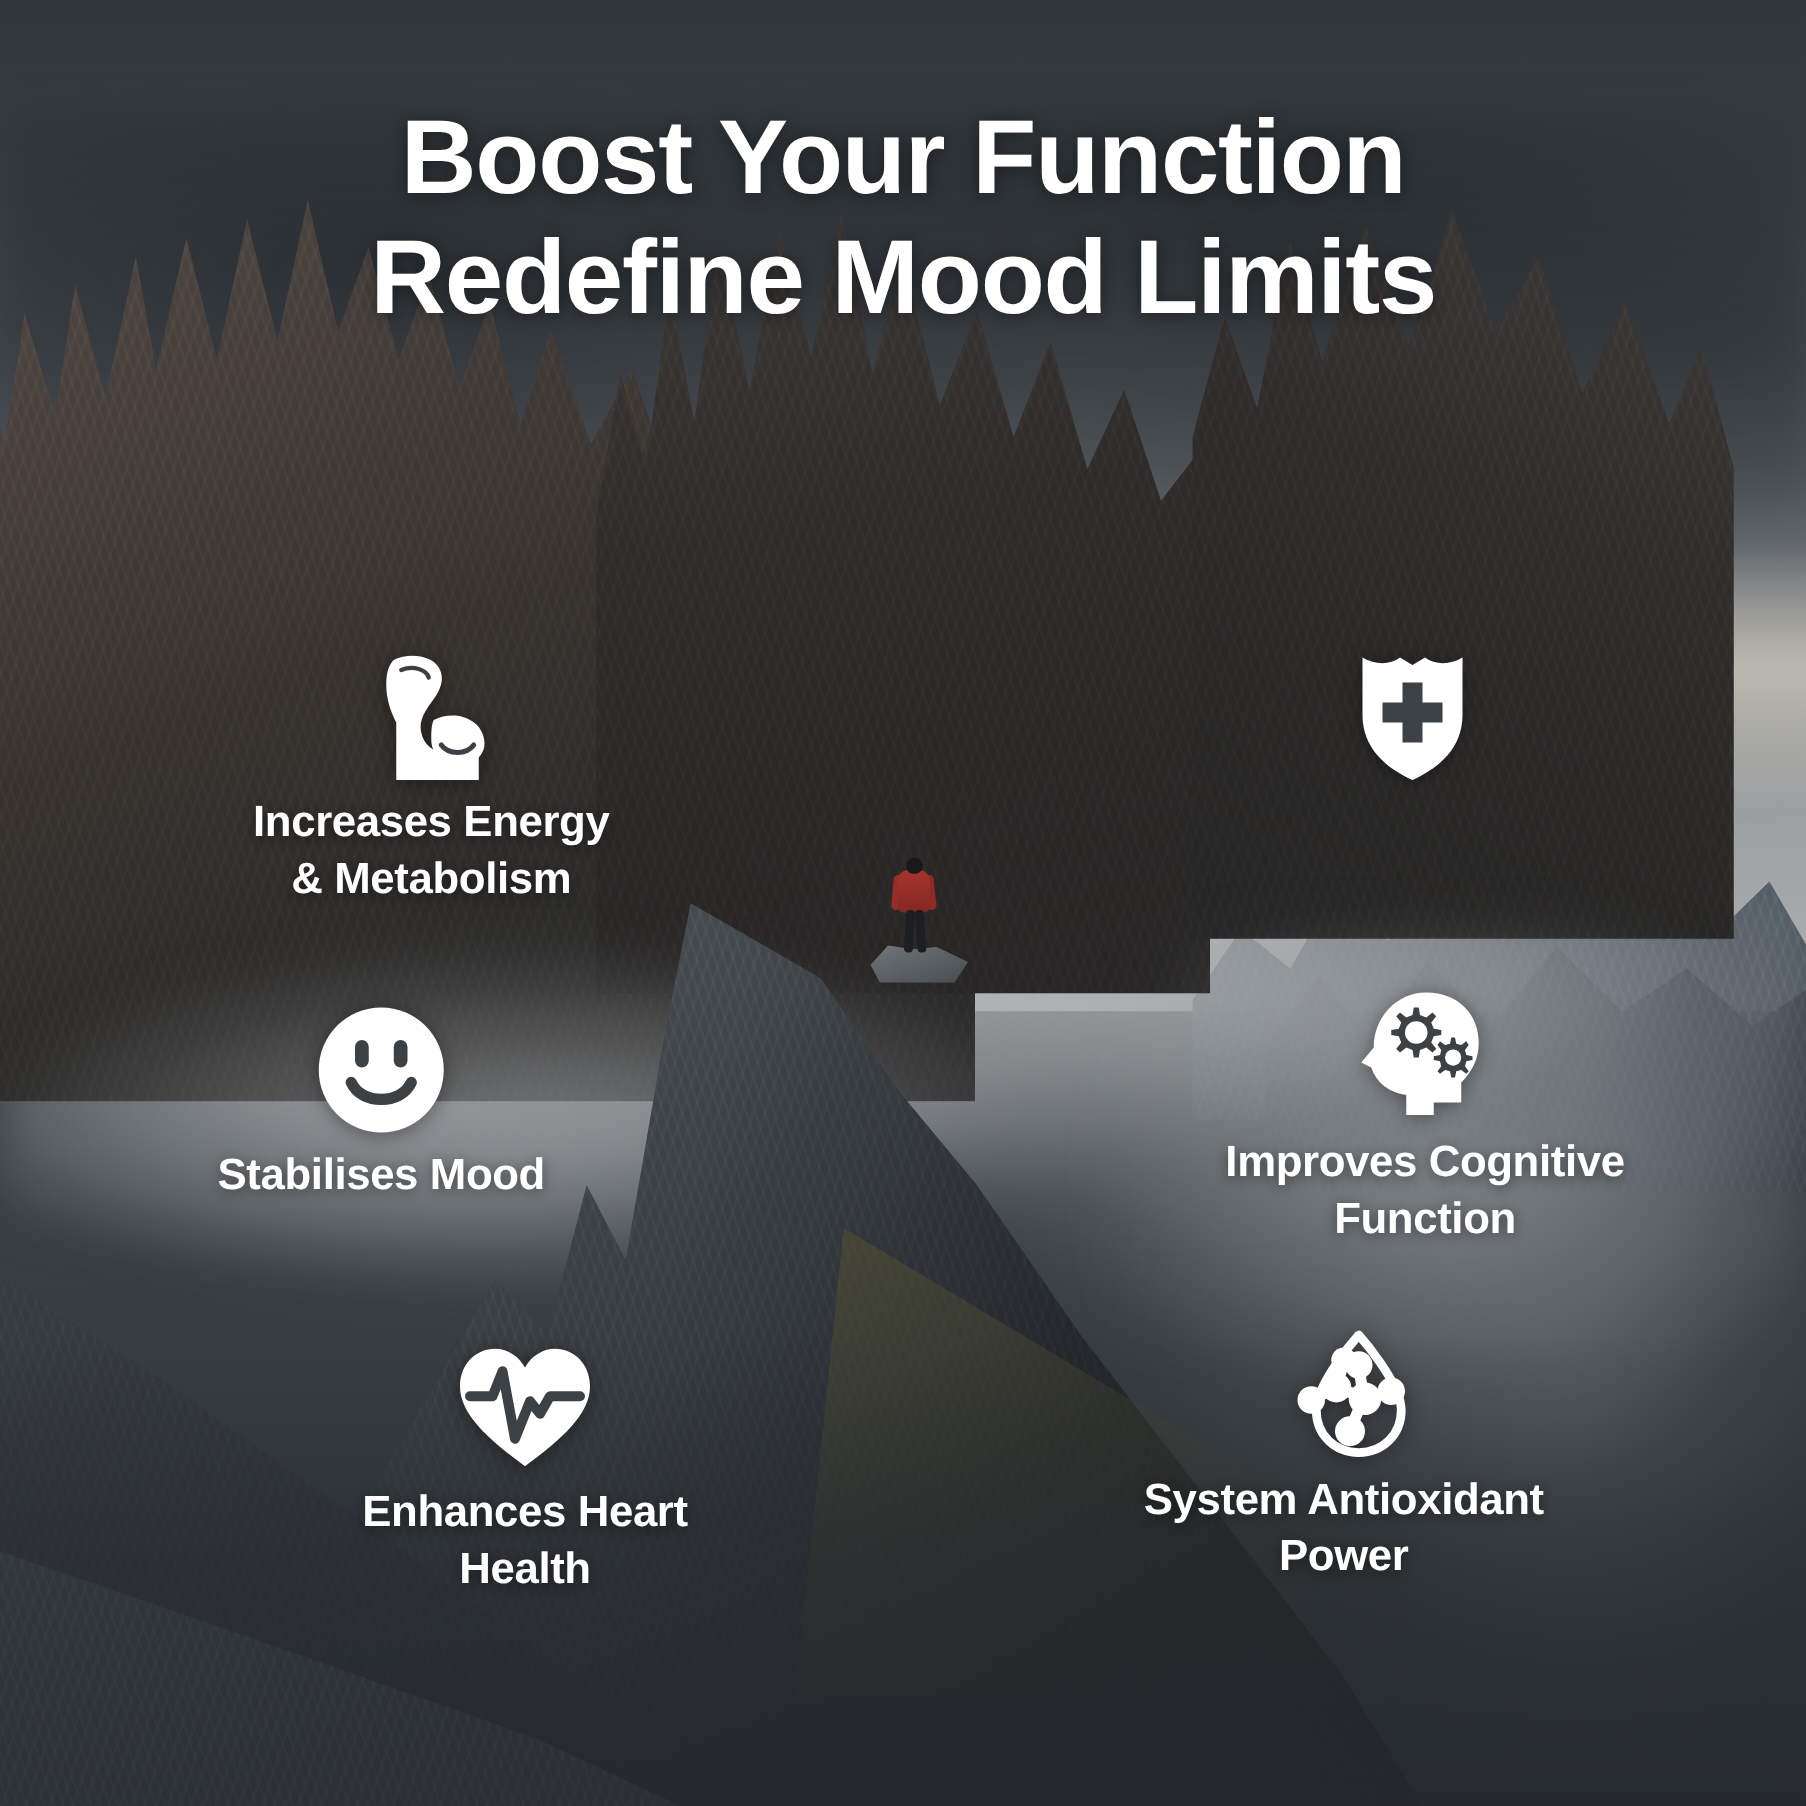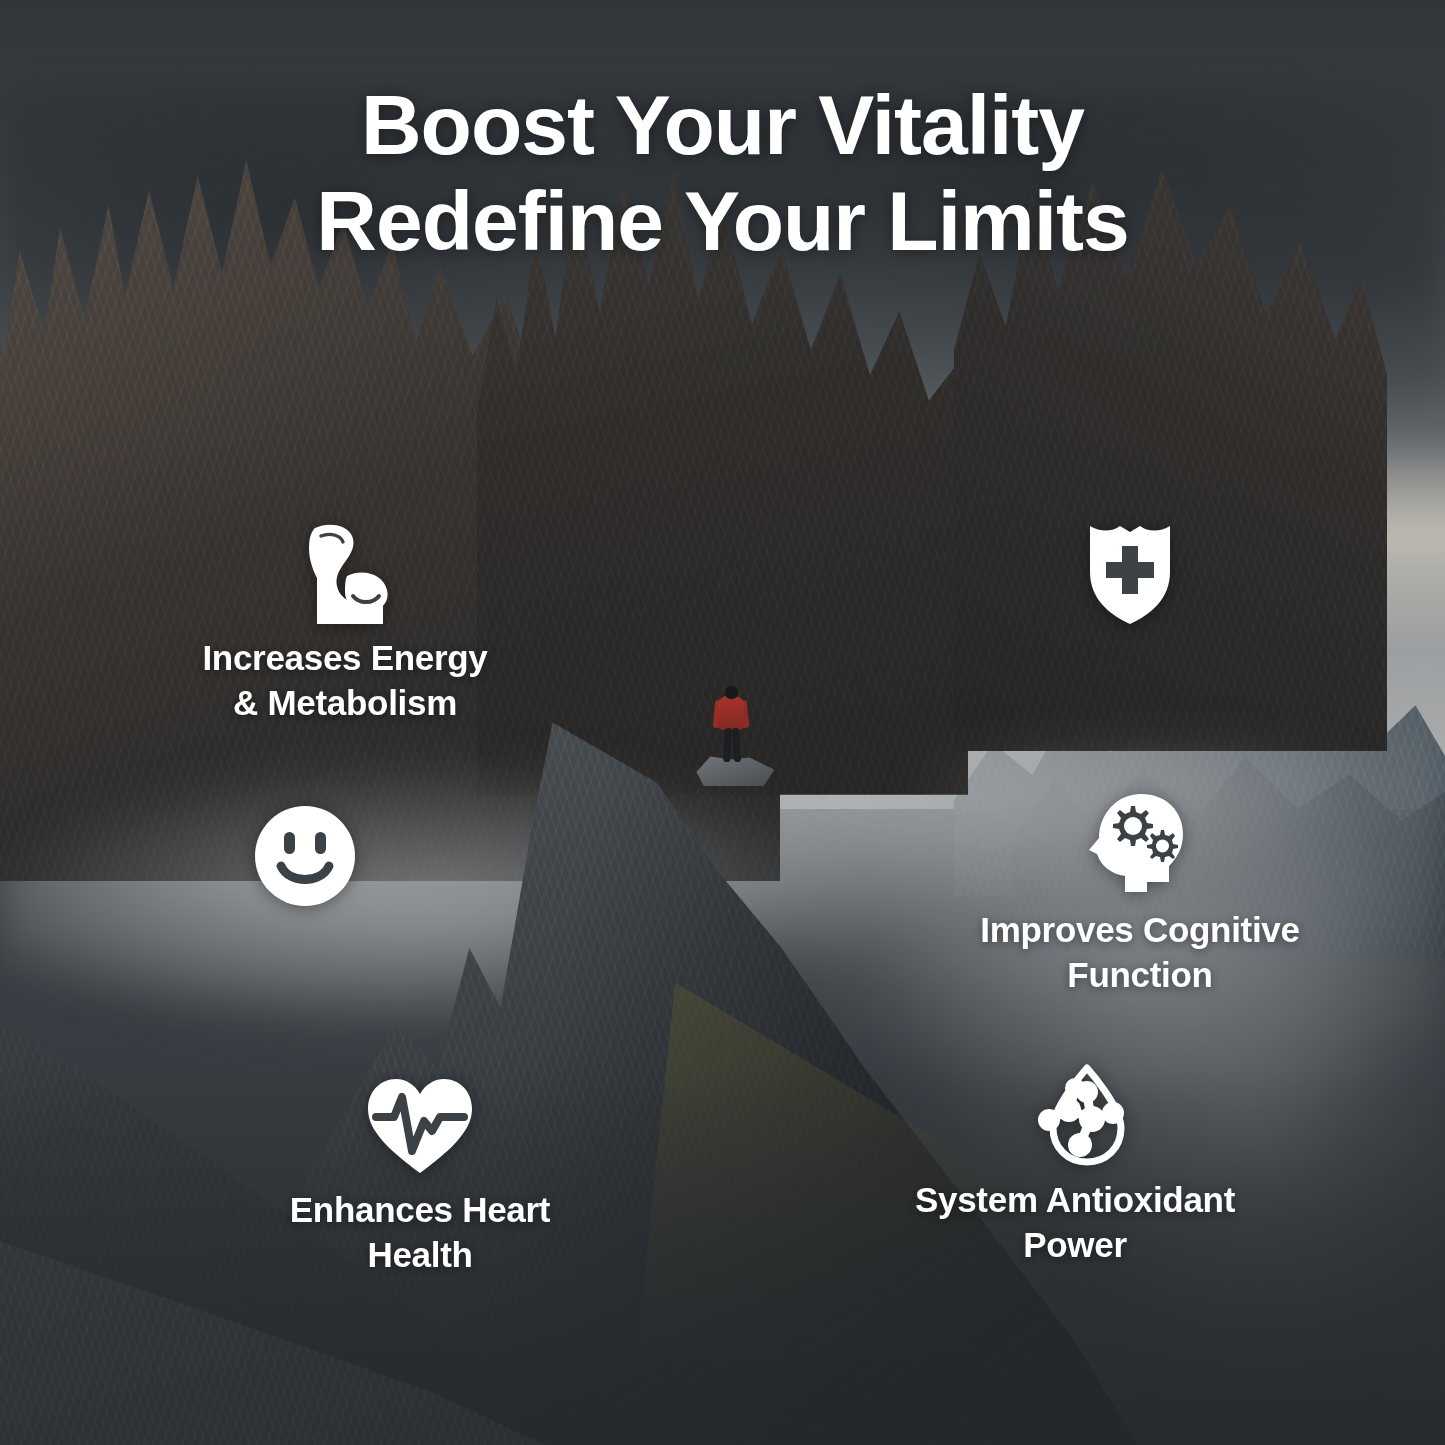--- a/index.html
+++ b/index.html
@@ -294,22 +294,22 @@
     <div class="peak fg-slate">
         <div class="rock-tex"></div>
       </div>
 
     <div class="veil"></div>
   </div>
 
   <div class="content">
 
     <h1 class="headline">
-      <span>Boost Your Vitality</span>
-      <span class="l2">Redefine Your Limits</span>
+      <span>Boost Your Function</span>
+      <span class="l2">Redefine Mood Limits</span>
     </h1>
 
 
     <div class="feature" id="f-energy">
       <div class="icon-wrap">
         <svg class="ic" width="116" height="108" viewBox="0 0 116 108" fill="#ffffff" aria-hidden="true">
           <path d="M28 8 C40 2 58 4 64 14 C70 24 64 34 58 42 C52 50 48 58 50 66 C52 76 60 82 72 84 L96 84 L96 104 L30 104 L30 58 C26 50 22 40 22 28 C22 18 24 12 28 8 Z"></path>
           <path d="M60 56 C76 48 96 54 100 70 C103 82 94 92 80 92 C66 92 58 82 58 72 C58 66 58 60 60 56 Z"></path>
           <path d="M66 76 C72 84 86 84 92 76" stroke="#3c4146" stroke-width="4" fill="none" stroke-linecap="round"></path>
           <path d="M34 16 C44 12 54 16 56 22" stroke="#3c4146" stroke-width="3.4" fill="none" stroke-linecap="round"></path>
@@ -330,20 +330,21 @@
 
     <div class="feature" id="f-mood">
       <div class="icon-wrap">
         <svg class="ic" width="104" height="104" viewBox="0 0 104 104" fill="#ffffff" aria-hidden="true">
           <circle cx="52" cy="52" r="50"></circle>
           <rect x="31" y="28" width="11" height="22" rx="5.5" fill="#3c4146"></rect>
           <rect x="62" y="28" width="11" height="22" rx="5.5" fill="#3c4146"></rect>
           <path d="M28 62 C36 80 68 80 76 62" stroke="#3c4146" stroke-width="9" fill="none" stroke-linecap="round"></path>
         </svg>
       </div>
+      <div class="label">Stabilises Mood</div>
     </div>
 
     <div class="feature" id="f-cognitive">
       <div class="icon-wrap">
         <svg class="ic" width="110" height="108" viewBox="0 0 110 108" fill="#ffffff" aria-hidden="true">
           <path d="M56 2 C82 2 98 20 98 42 C98 56 92 66 84 74 L84 90 L62 90 L62 100 L40 100 L40 84 C26 82 16 74 12 62 L4 58 L14 46 C14 22 32 2 56 2 Z"></path>
           <g fill="#3c4146">
             <path d="M46 14 L50 14 L51 20 L56 22 L61 18 L64 21 L60 26 L62 31 L68 32 L68 36 L62 37 L60 42 L64 47 L61 50 L56 46 L51 48 L50 54 L46 54 L45 48 L40 46 L35 50 L32 47 L36 42 L34 37 L28 36 L28 32 L34 31 L36 26 L32 21 L35 18 L40 22 L45 20 Z"></path>
             <circle cx="48" cy="34" r="9" fill="#ffffff"></circle>
             <path d="M76 38 L79 38 L80 43 L84 44 L88 41 L90 44 L87 48 L88 52 L93 53 L93 56 L88 57 L87 61 L90 65 L88 67 L84 64 L80 65 L79 70 L76 70 L75 65 L71 64 L67 67 L65 65 L68 61 L67 57 L62 56 L62 53 L67 52 L68 48 L65 44 L67 41 L71 44 L75 43 Z"></path>

